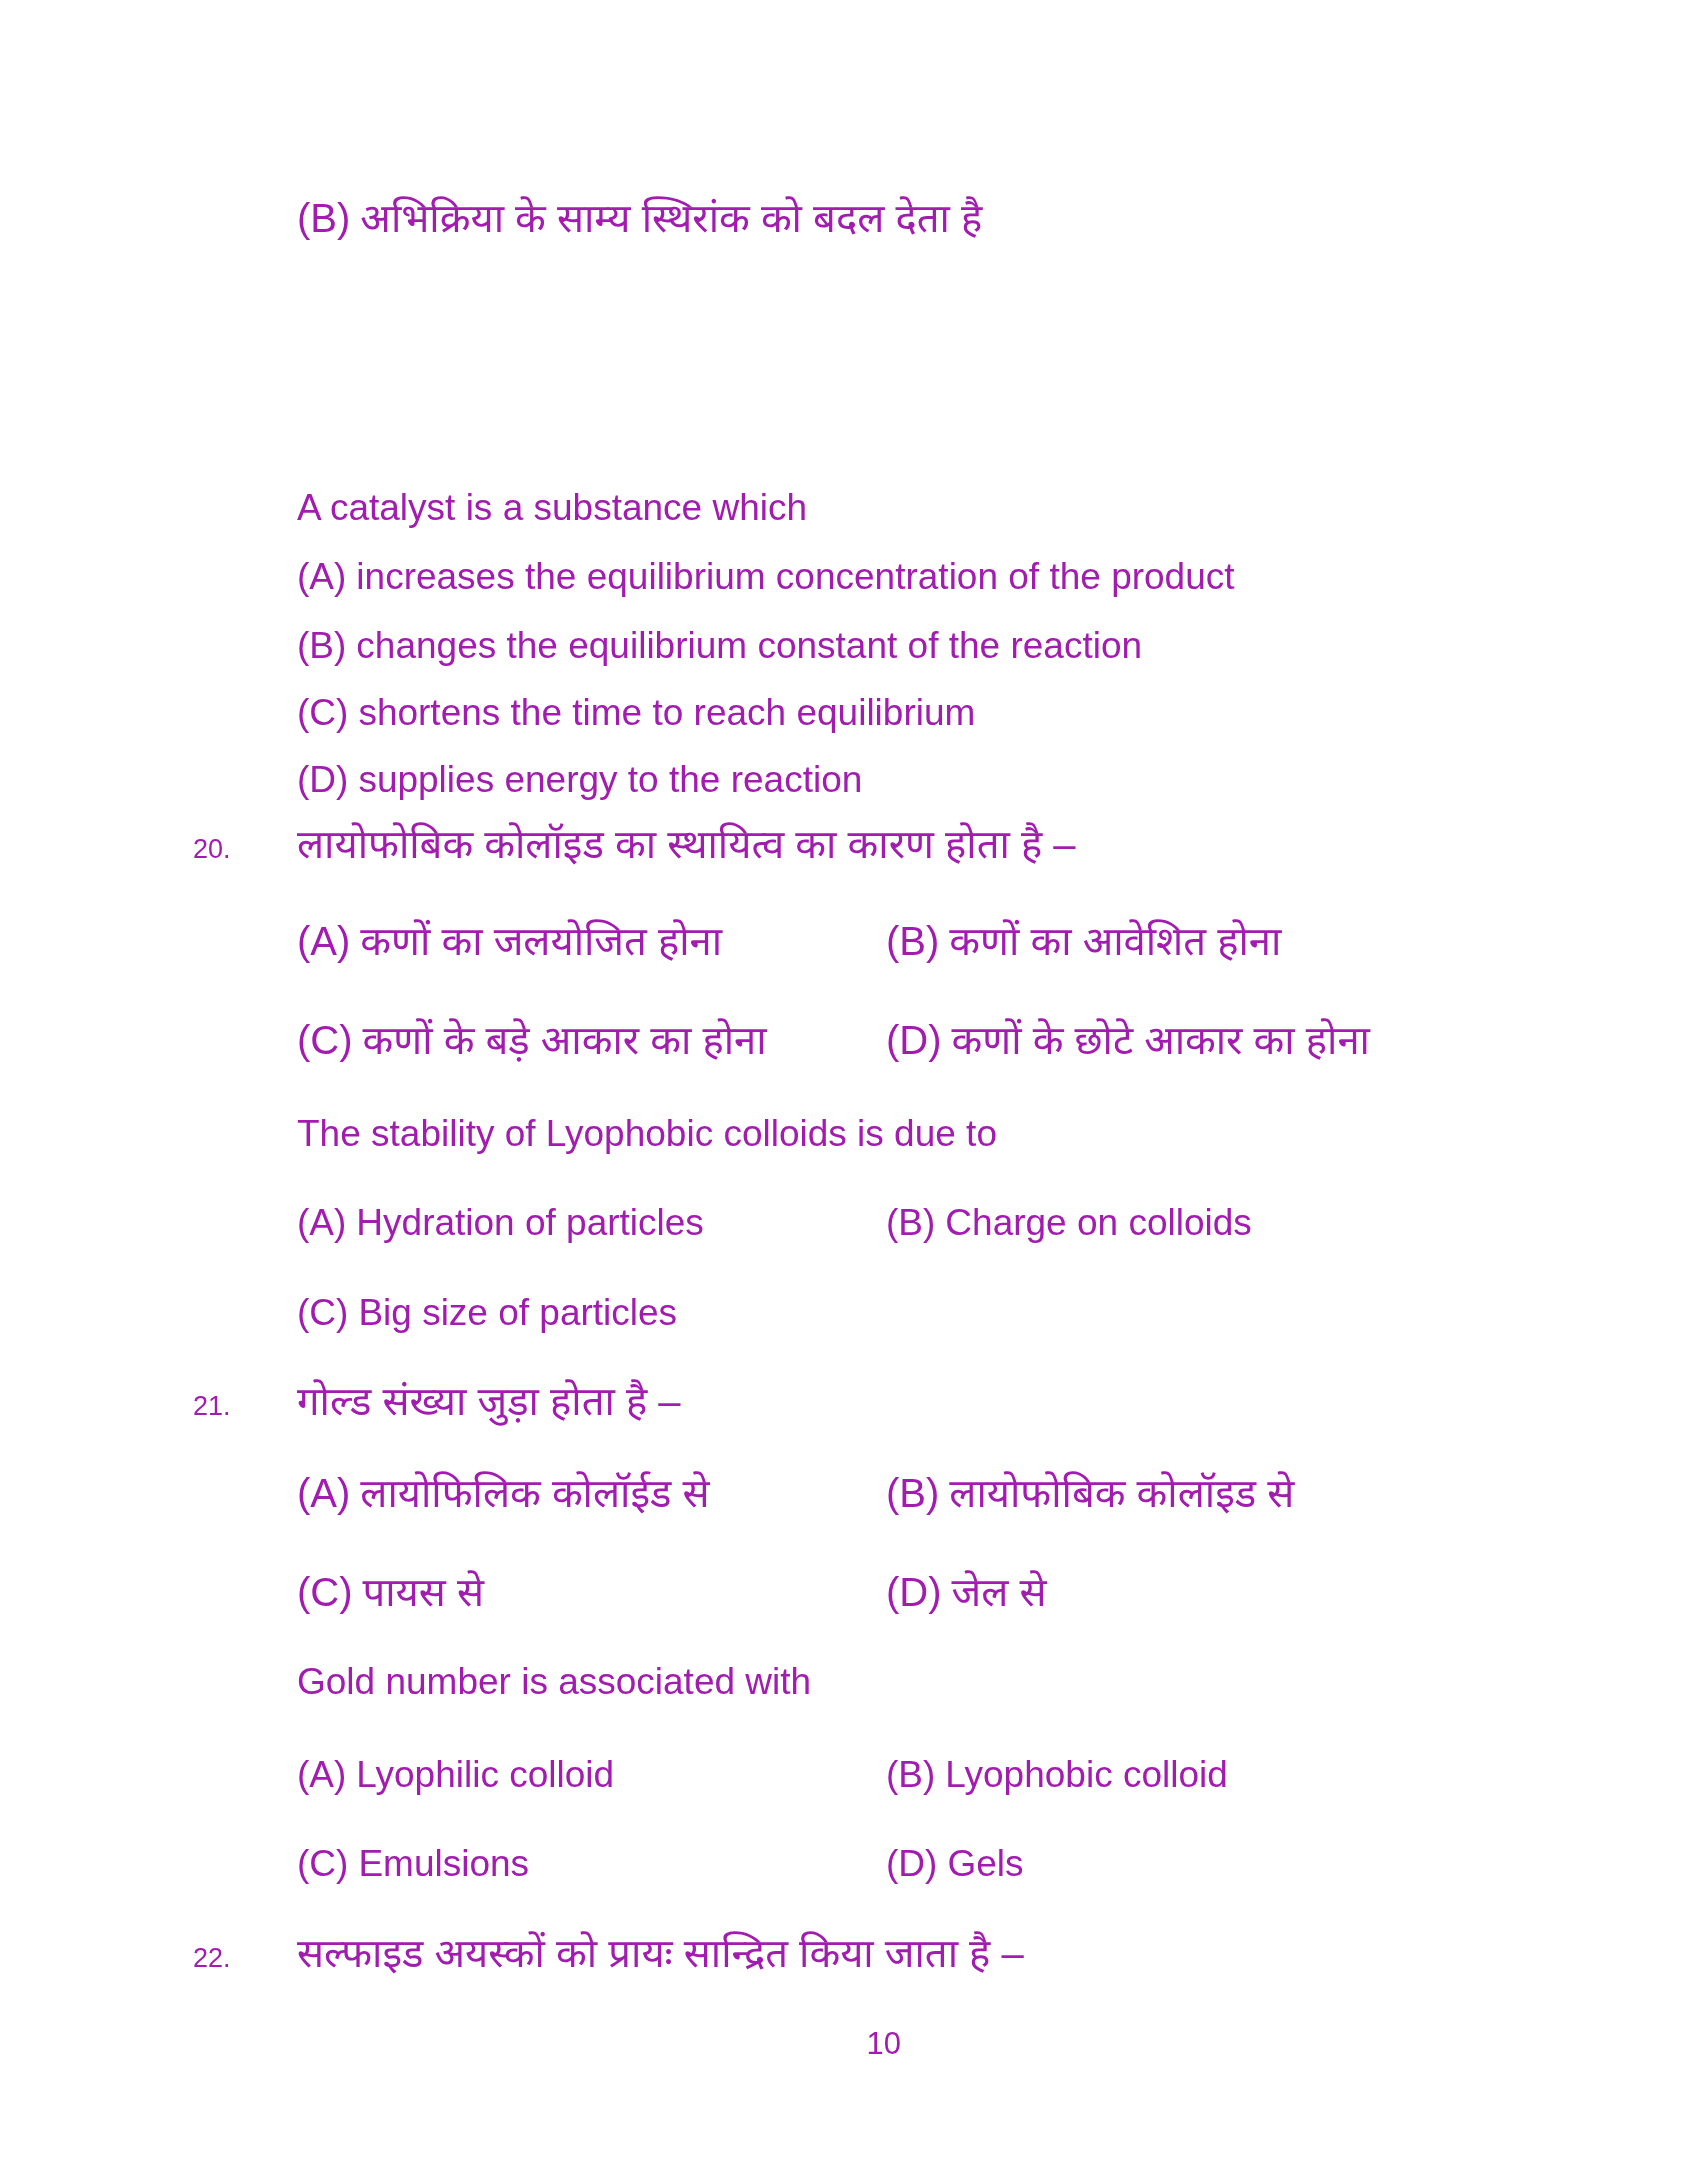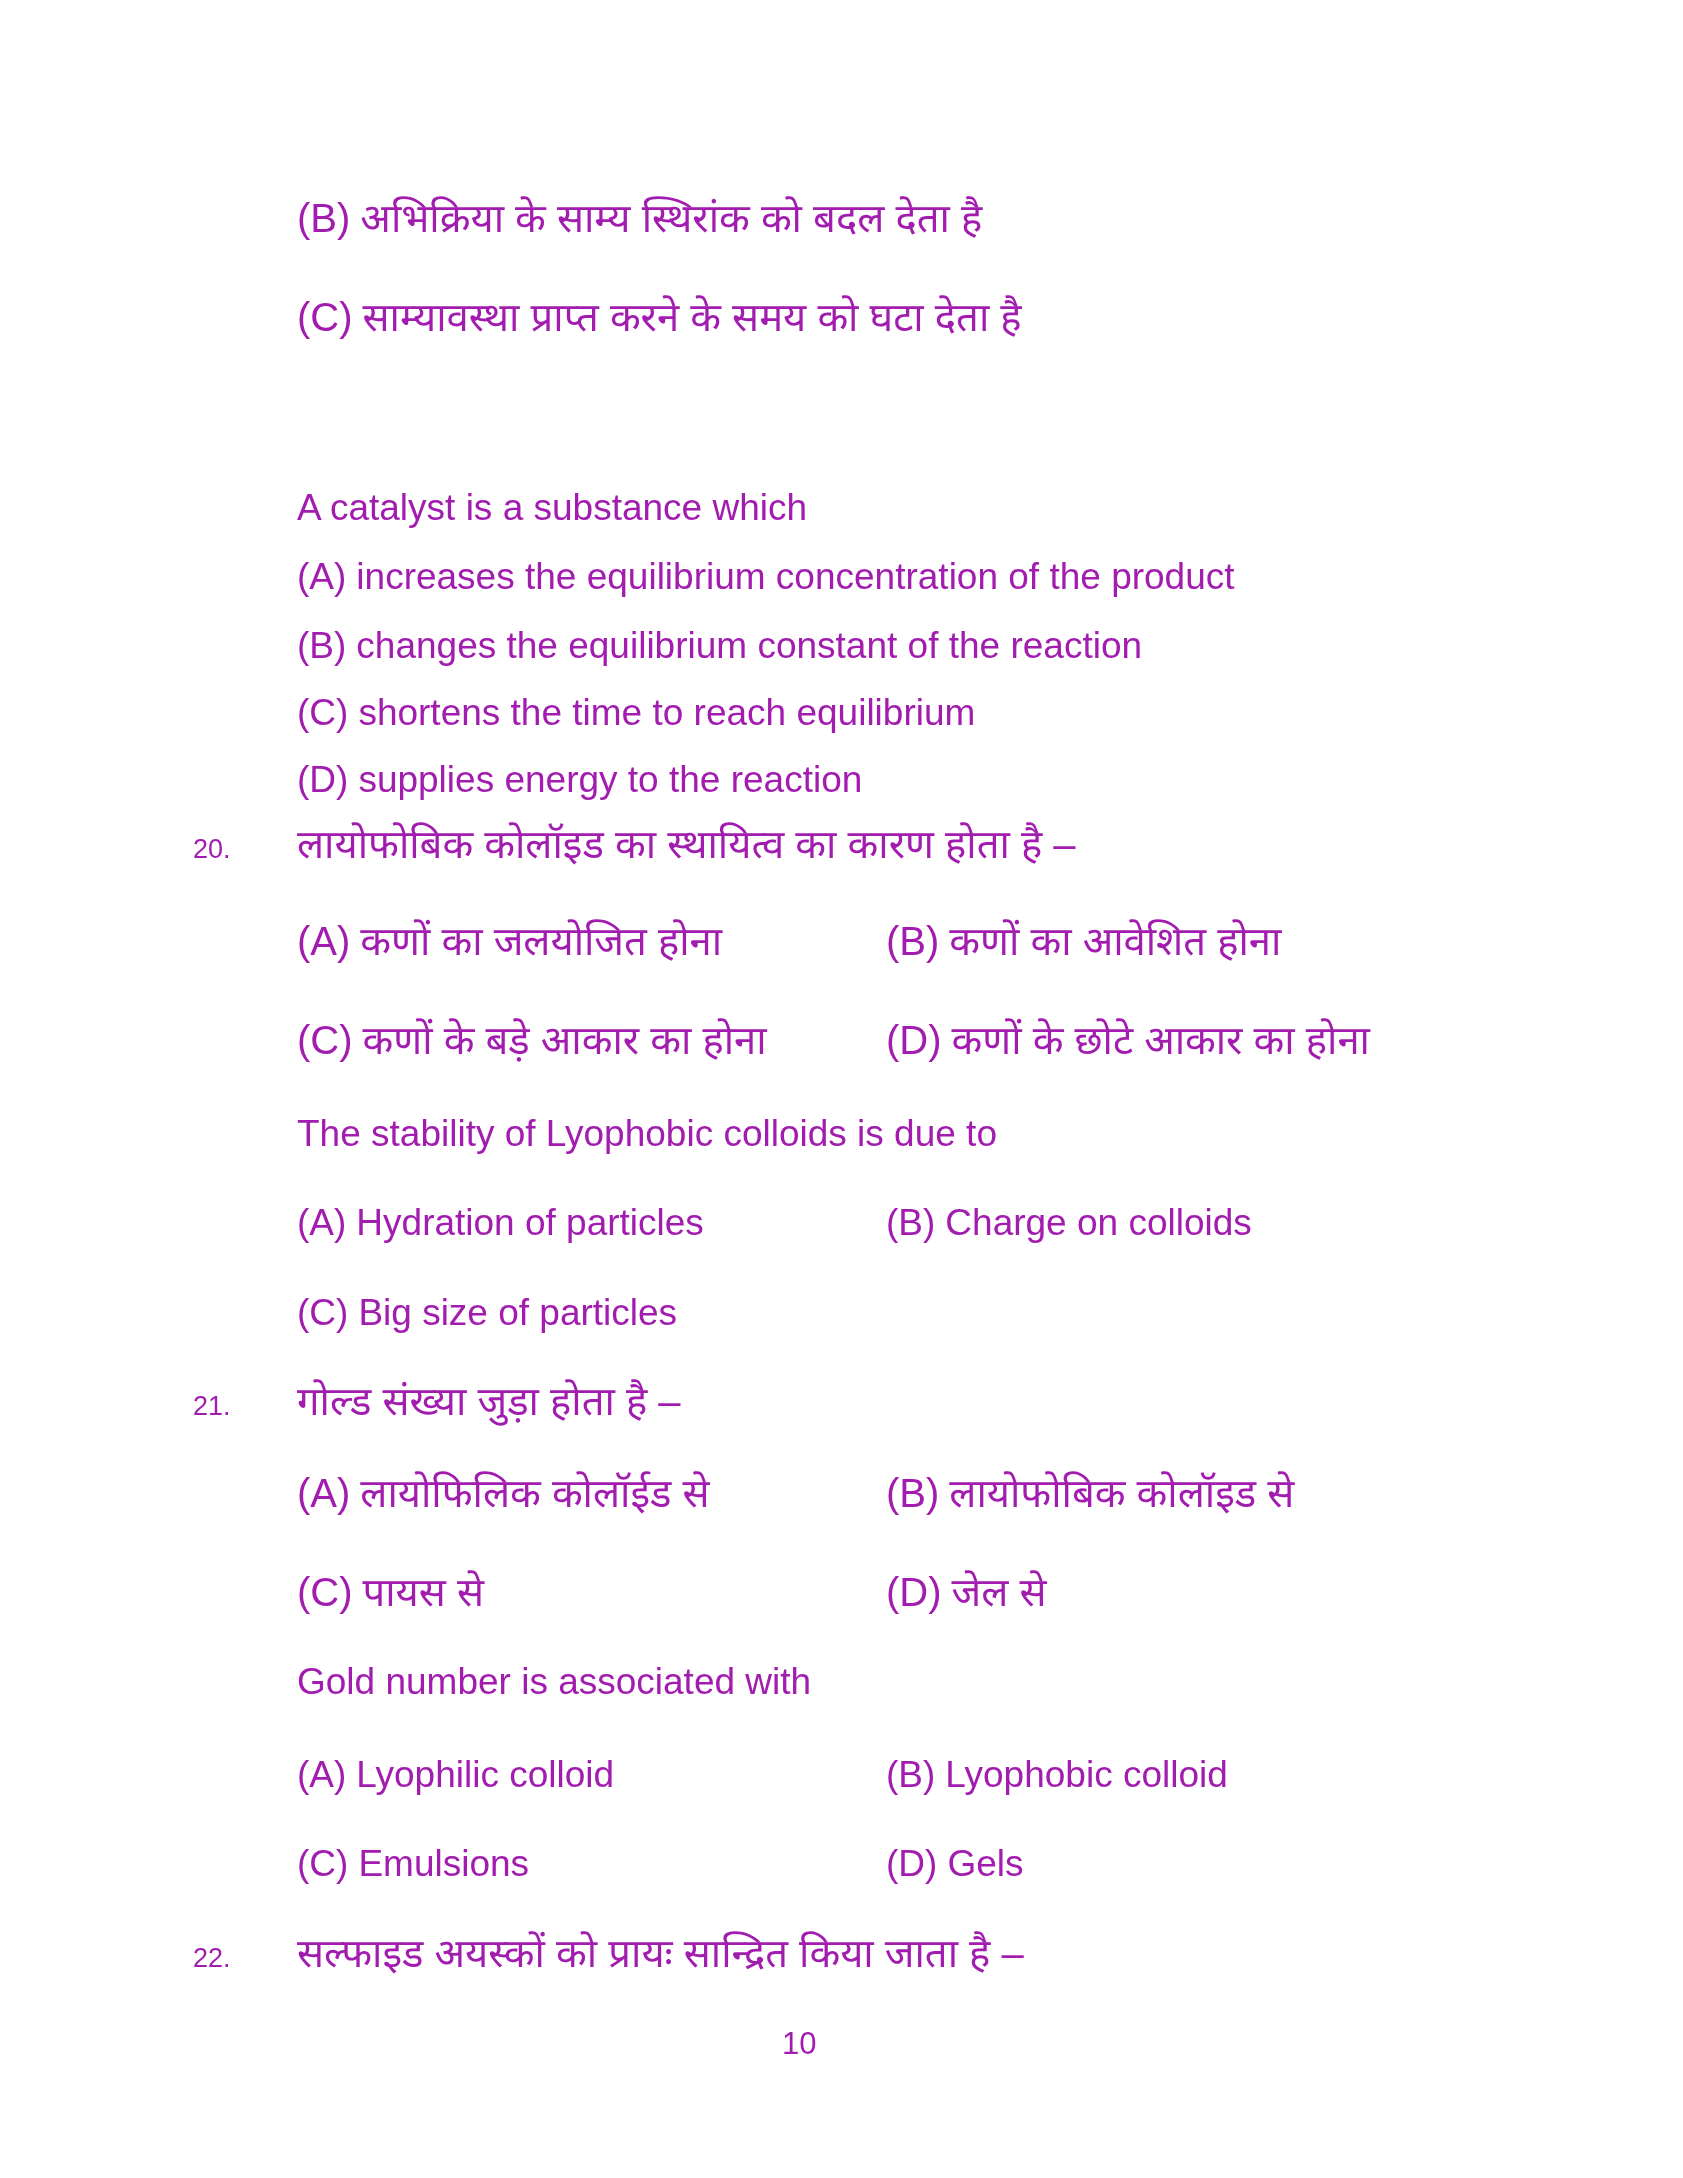--- a/index.html
+++ b/index.html
@@ -23,35 +23,32 @@
     font-size: 27px;
     vertical-align: baseline;
   }
   .col1 { left: 297px; }
   .col2 { left: 886px; }
   .qleft { left: 193px; }
   .pagenum {
     left: 782px;
     top: 2026px;
     width: 119px;
-    text-align: left;
+    text-align: right;
     font-size: 31px;
     position: absolute;
   }
 </style>
 </head>
 <body>
 
 <div class="page">
 
   <div class="abs hin col1" style="top:194px">
     <span class="lbl">(B)</span><span>अभिक्रिया के साम्य स्थिरांक को बदल देता है</span>
-  </div>
-  <div class="abs hin col1" style="top:293px">
-    <span class="lbl">(C)</span><span>साम्यावस्था प्राप्त करने के समय को घटा देता है</span>
   </div>
 
   <div class="abs eng col1" style="top:485px">A catalyst is a substance which</div>
   <div class="abs eng col1" style="top:554px">
     <span class="lbl">(A)</span><span>increases the equilibrium concentration of the product</span>
   </div>
   <div class="abs eng col1" style="top:623px">
     <span class="lbl">(B)</span><span>changes the equilibrium constant of the reaction</span>
   </div>
   <div class="abs eng col1" style="top:690px">

